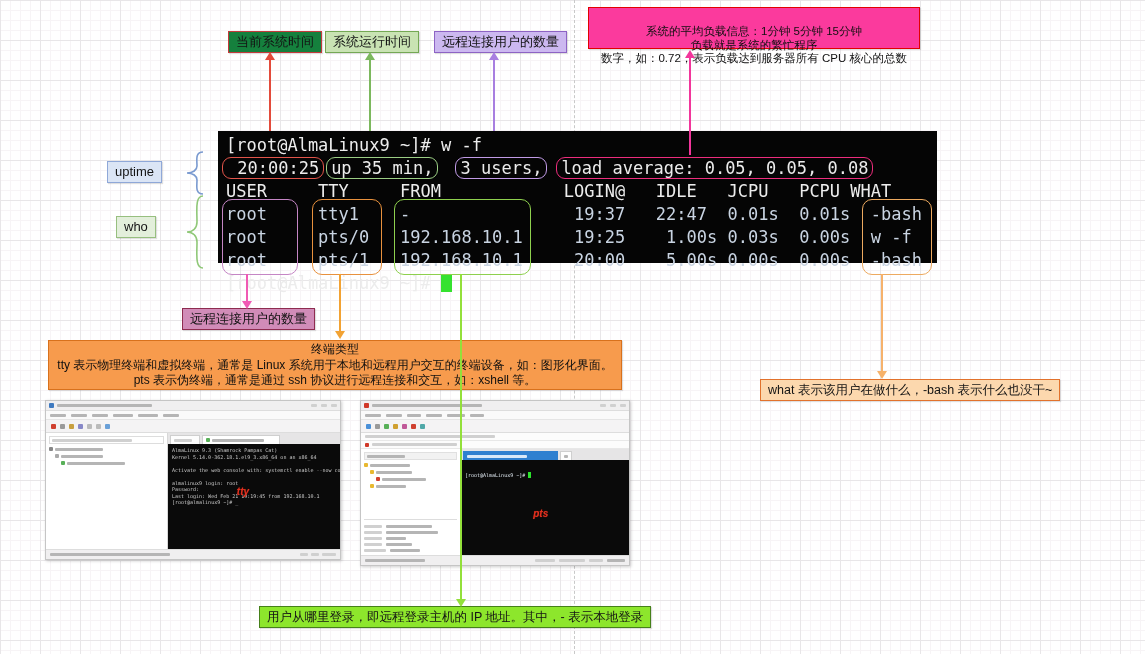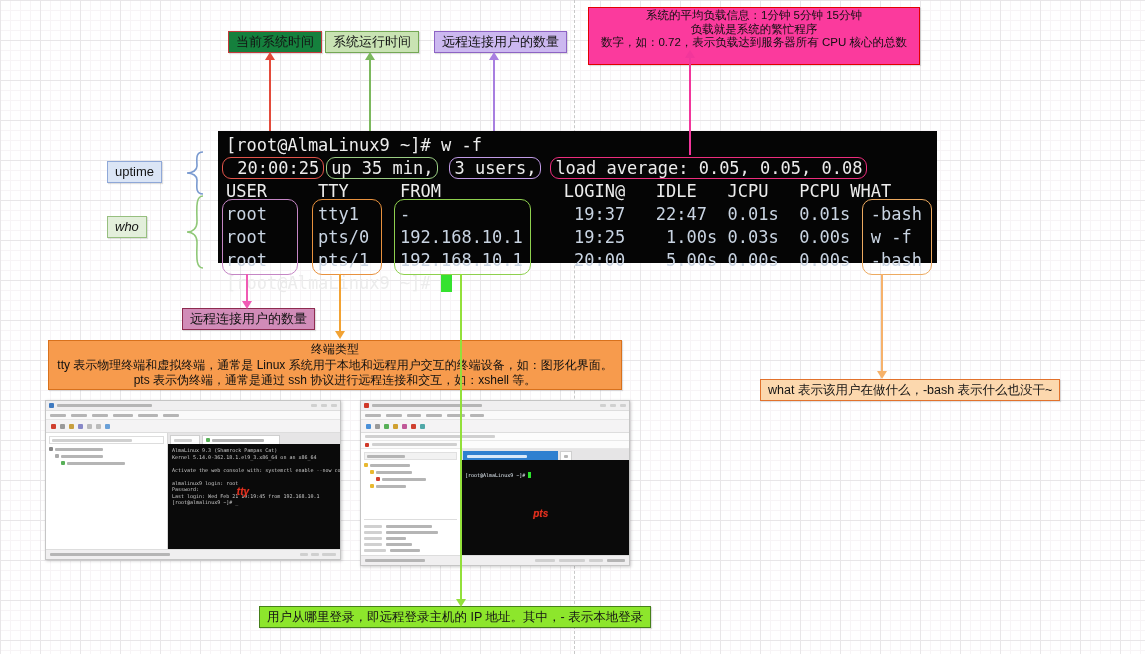--- a/index.html
+++ b/index.html
@@ -28,41 +28,41 @@
   .lbl-green  { background:#c9e3b3; border-color:#74a854; }
   .lbl-purple { background:#ccb8f0; border-color:#8d63c4; }
   .lbl-rose   { background:#d18cb8; border-color:#8e2c50; }
   .lbl-peach  { background:#fcd8ae; border-color:#e2722c; }
   .lbl-chart  { background:#8de62c; border-color:#46801a; }
   .lbl-blue   { background:#dbe5f5; border-color:#8fa8d8; }
   .lbl-ltgreen{ background:#e3efdb; border-color:#97bf7f; }
 
   .bigbox { position:absolute; z-index:6; text-align:center; color:#101010;
     box-shadow:1px 1px 1px rgba(0,0,0,.12); }
-  .load-box { left:588px; top:7px; width:332px; height:58px;
-    background:#fb3a9d; border:1px solid #e20000; font-size:11.5px; line-height:13.5px; padding-top:1px; }
+  .load-box { left:588px; top:7px; width:332px; height:42px;
+    background:#fb3a9d; border:1px solid #e20000; font-size:11.5px; line-height:13.5px; padding-top:17px; }
   .tty-box  { left:48px; top:340px; width:574px; height:50px;
     background:#f79b4d; border:1px solid #d8711c; font-size:12px; line-height:15.5px; padding-top:1px; }
 
   
   .aline { position:absolute; width:2px; z-index:20; }
   .ahead { position:absolute; width:0; height:0; z-index:20; }
   .up    { border-left:5px solid transparent; border-right:5px solid transparent; border-bottom:8px solid; }
   .down  { border-left:5px solid transparent; border-right:5px solid transparent; border-top:8px solid; }
 
   
   .term { position:absolute; left:218px; top:131px; width:719px; height:132px;
     background:#050505; z-index:5; padding:3px 0 0 8px;
     font-family:"DejaVu Sans Mono", monospace; font-size:17px; line-height:23px; }
   .tline { white-space:pre; color:#ececec; height:23px; }
   .trow  { color:#c9d4e2; }
   .seg { display:inline-block; border:1px solid; border-radius:9px; padding:0 4px; line-height:20px; }
   .seg-time  { border-color:#e2544a; margin-left:-4px; }
   .seg-up    { border-color:#9bce84; margin-left:2px; }
-  .seg-users { border-color:#c09ae6; margin-left:11px; color:#ececec;text-align:right; }
+  .seg-users { border-color:#c09ae6; margin-left:17px; color:#ececec;text-align:right; }
   .seg-load  { border-color:#ee2d7d; margin-left:9px; color:#ececec; }
   .colbox { position:absolute; border:1px solid; border-radius:10px; top:68px; height:76px; z-index:7; }
   .cb-user { left:4px;   width:76px;  border-color:#c586c5; }
   .cb-tty  { left:94px;  width:70px;  border-color:#e8913d; }
   .cb-from { left:176px; width:137px; border-color:#8ed04e; }
   .cb-what { left:644px; width:70px;  border-color:#edaa60; }
   .cursor { display:inline-block; width:11px; height:18px; background:#35e22f; vertical-align:-3px; }
 
   
   .brace { position:absolute; z-index:6; }
@@ -133,21 +133,21 @@
 <div class="aline" style="left:689px; top:57px; height:98px; background:#f2369b;"></div>
 <div class="ahead up" style="left:685px; top:50px; border-bottom-color:#f2369b;"></div>
 
 <div class="lbl lbl-blue" style="left:107px; top:161px;">
   <span>uptime</span>
 </div>
 <svg class="brace" style="left:182px; top:150px;" width="24" height="46" viewBox="0 0 24 46">
   <path d="M21,2 C13,2 15,10 15,16 C15,20 11,23 5,23 C11,23 15,26 15,30 C15,36 13,44 21,44" fill="none" stroke="#7a9ad0" stroke-width="1.6"></path>
 </svg>
 
-<div class="lbl lbl-ltgreen" style="left:107px; top:216px;font-style:italic;">
+<div class="lbl lbl-ltgreen" style="left:116px; top:216px;">
   <span>who</span>
 </div>
 <svg class="brace" style="left:182px; top:194px;" width="24" height="76" viewBox="0 0 24 76">
   <path d="M21,2 C13,2 15,16 15,28 C15,34 11,38 5,38 C11,38 15,42 15,48 C15,60 13,74 21,74" fill="none" stroke="#90c878" stroke-width="1.6"></path>
 </svg>
 
 <div class="term">
   <div class="tline">[root@AlmaLinux9 ~]# w -f</div>
   <div class="tline"><span class="seg seg-time"> 20:00:25</span><span class="seg seg-up">up 35 min,</span><span class="seg seg-users">3 users,</span><span class="seg seg-load">load average: 0.05, 0.05, 0.08</span></div>
   <div class="tline">USER     TTY     FROM            LOGIN@   IDLE   JCPU   PCPU WHAT</div>

